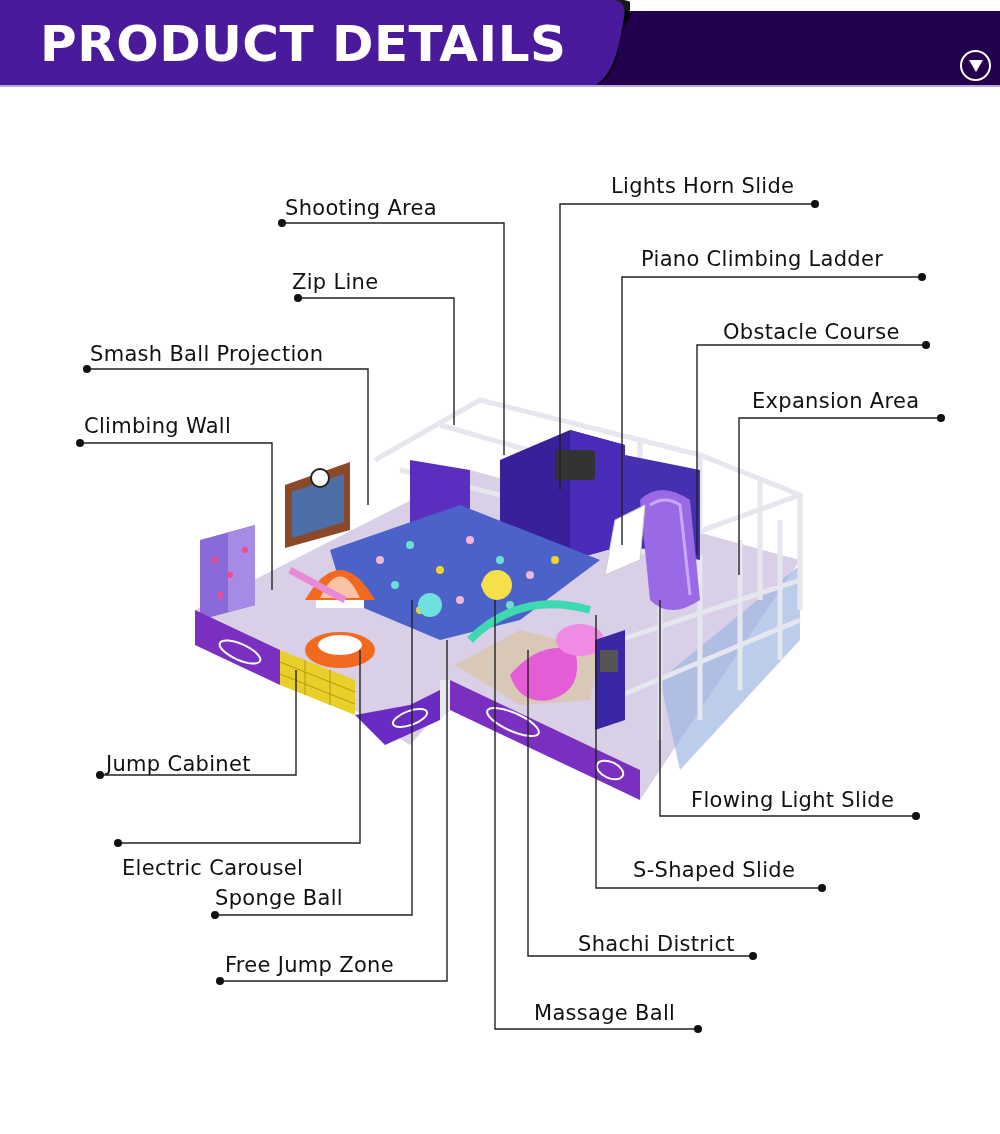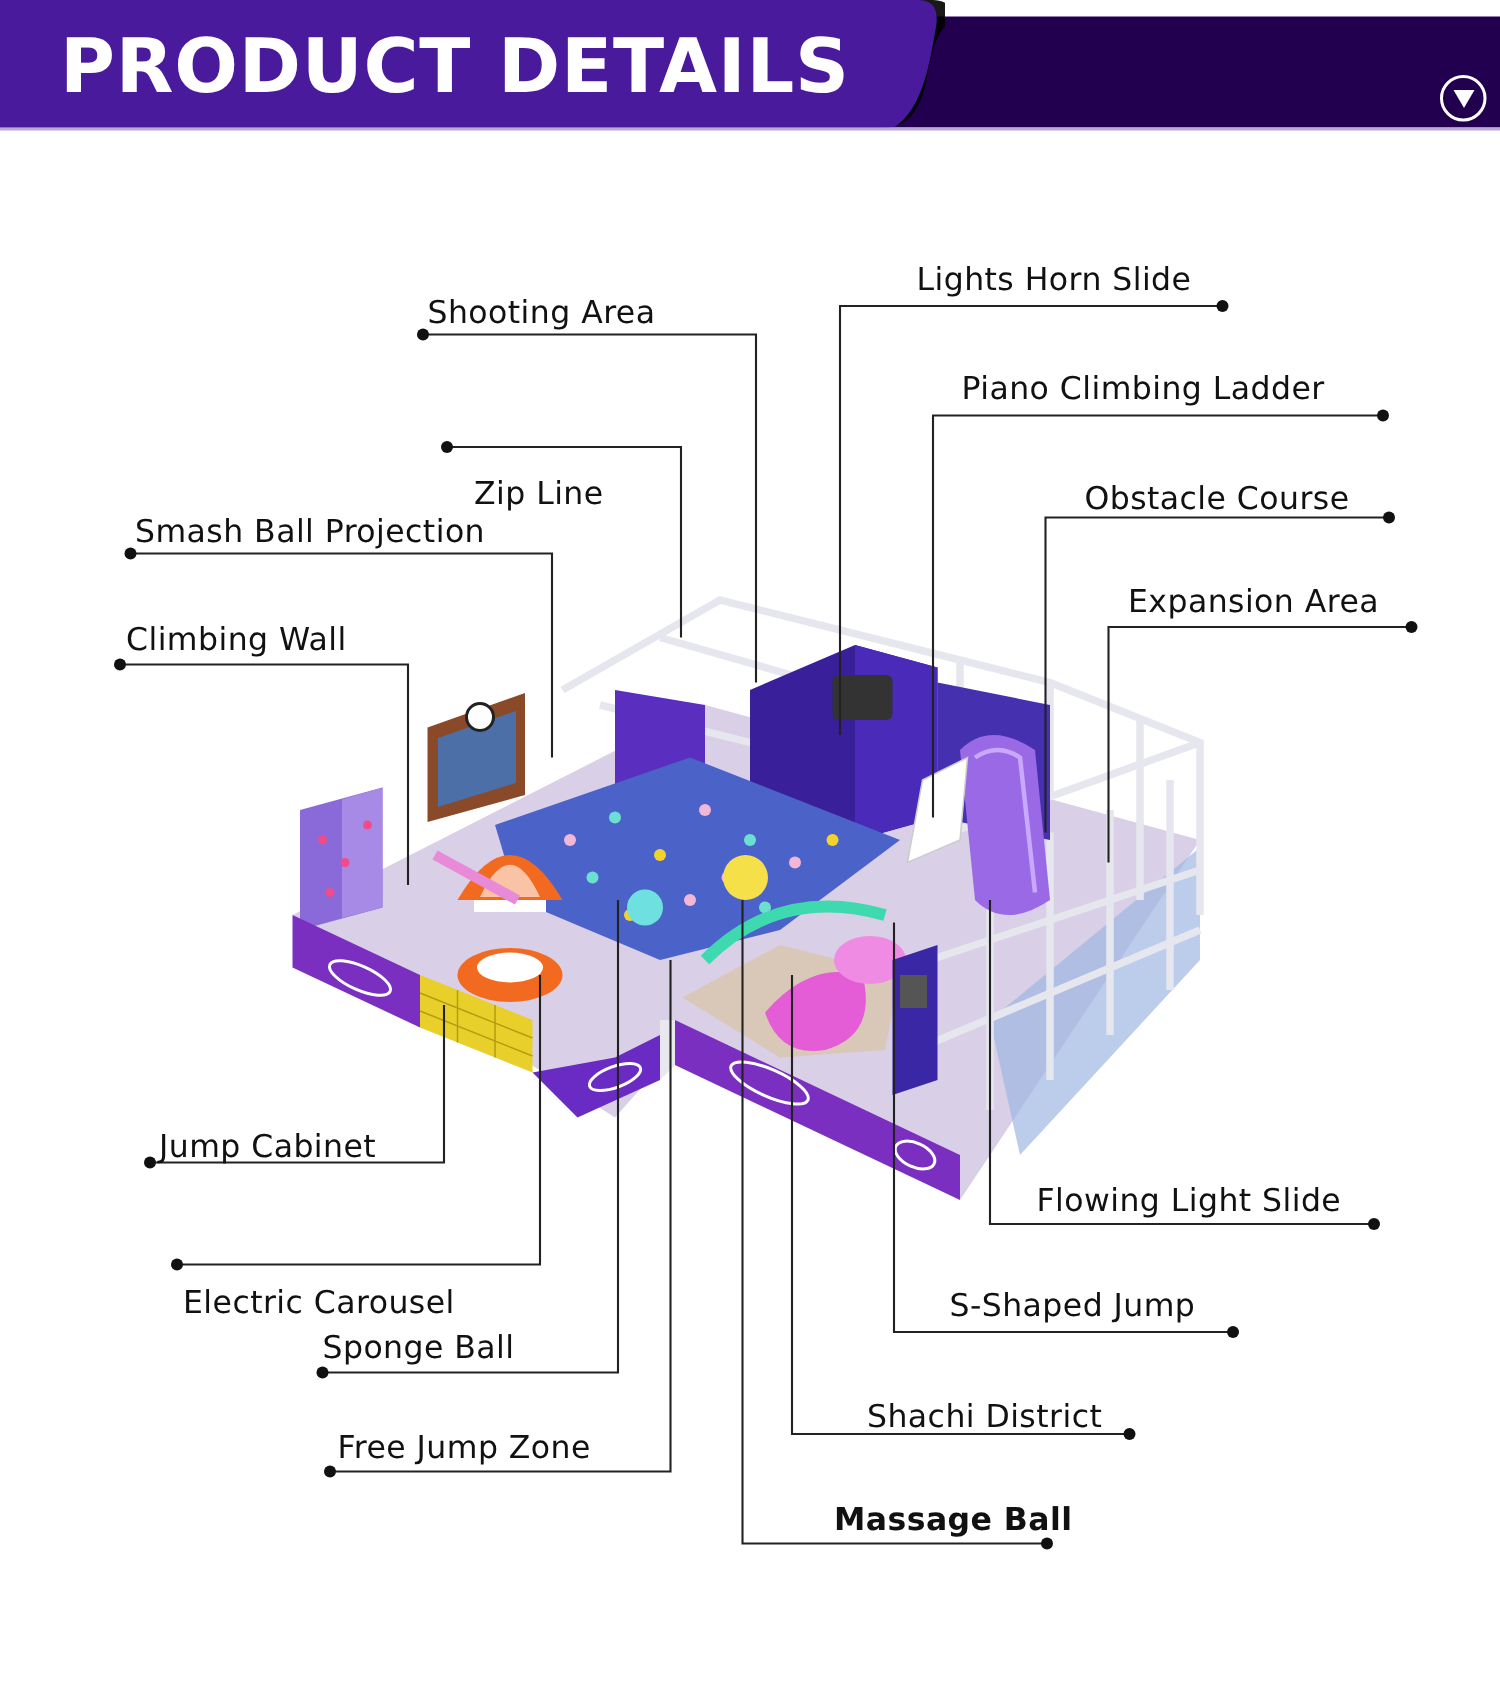--- a/index.html
+++ b/index.html
@@ -190,28 +190,28 @@
       <circle cx="926" cy="345" r="4"></circle>
       <circle cx="941" cy="418" r="4"></circle>
     <circle cx="916" cy="816" r="4"></circle>
       <circle cx="822" cy="888" r="4"></circle>
       <circle cx="753" cy="956" r="4"></circle>
       <circle cx="698" cy="1029" r="4"></circle>
   </g>
 </svg>
 
 <div class="label" style="left:285px; top:196px;">Shooting Area</div>
-<div class="label" style="left:316px; top:270px;margin-top:47px;">Zip Line</div>
+<div class="label" style="left:292px; top:270px;">Zip Line</div>
 <div class="label" style="left:90px; top:342px;">Smash Ball Projection</div>
 <div class="label" style="left:84px; top:414px;">Climbing Wall</div>
 <div class="label" style="left:106px; top:752px;">Jump Cabinet</div>
 <div class="label" style="left:122px; top:856px;">Electric Carousel</div>
 <div class="label" style="left:215px; top:886px;">Sponge Ball</div>
 <div class="label" style="left:225px; top:953px;">Free Jump Zone</div>
 
 <div class="label" style="left:611px; top:174px;text-align:center;">Lights Horn Slide</div>
 <div class="label" style="left:641px; top:247px;">Piano Climbing Ladder</div>
 <div class="label" style="left:723px; top:320px;">Obstacle Course</div>
 <div class="label" style="left:752px; top:389px;">Expansion Area</div>
 <div class="label" style="left:691px; top:788px;">Flowing Light Slide</div>
-<div class="label" style="left:633px; top:858px;">S-Shaped Jump</div>
+<div class="label" style="left:633px; top:858px;">S-Shaped Slide</div>
 <div class="label" style="left:578px; top:932px;">Shachi District</div>
-<div class="label" style="left:556px; top:1001px;font-weight:bold;">Massage Ball</div>
+<div class="label" style="left:534px; top:1001px;">Massage Ball</div>
 
 </body></html>

